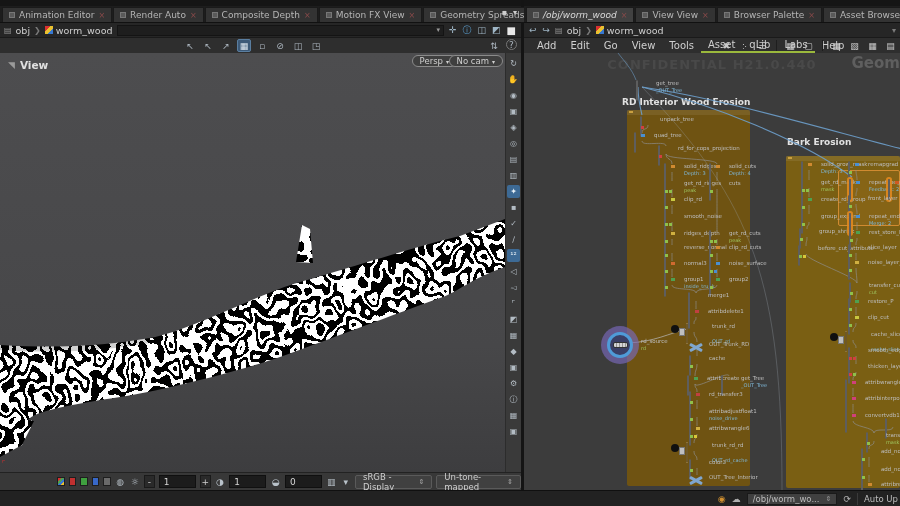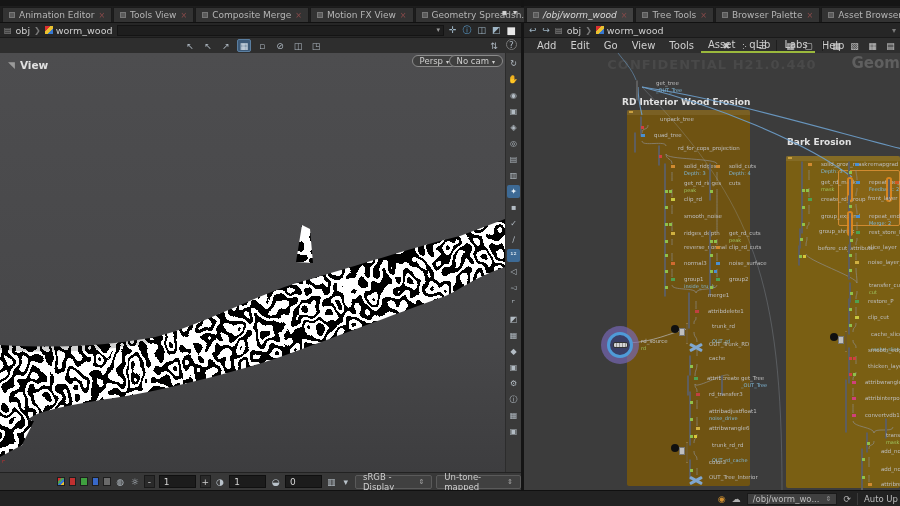--- a/index.html
+++ b/index.html
@@ -102,26 +102,26 @@
     <div class="pane left">
       <div class="topstrip"></div>
       <div class="tabrow" id="ltabs">
         <div class="tab">
             <span class="tico"></span>
             <span class="tlabel">Animation Editor</span>
             <span class="tx">×</span>
           </div>
           <div class="tab">
             <span class="tico"></span>
-            <span class="tlabel">Tools View</span>
-            <span class="tx">×</span>
-          </div>
-          <div class="tab">
-            <span class="tico"></span>
-            <span class="tlabel">Composite Merge</span>
+            <span class="tlabel">Render Auto</span>
+            <span class="tx">×</span>
+          </div>
+          <div class="tab">
+            <span class="tico"></span>
+            <span class="tlabel">Composite Depth</span>
             <span class="tx">×</span>
           </div>
           <div class="tab">
             <span class="tico"></span>
             <span class="tlabel">Motion FX View</span>
             <span class="tx">×</span>
           </div>
           <div class="tab">
             <span class="tico"></span>
             <span class="tlabel">Geometry Spreadsh...</span>
@@ -262,21 +262,21 @@
     <div class="pane right">
       <div class="topstrip"></div>
       <div class="tabrow" id="rtabs">
           <div class="tab sel">
             <span class="tico"></span>
             <span class="tlabel">/obj/worm_wood</span>
             <span class="tx">×</span>
           </div>
           <div class="tab">
             <span class="tico"></span>
-            <span class="tlabel">Tree Tools</span>
+            <span class="tlabel">View View</span>
             <span class="tx">×</span>
           </div>
           <div class="tab">
             <span class="tico"></span>
             <span class="tlabel">Browser Palette</span>
             <span class="tx">×</span>
           </div>
           <div class="tab">
             <span class="tico"></span>
             <span class="tlabel">Asset Browser</span>

